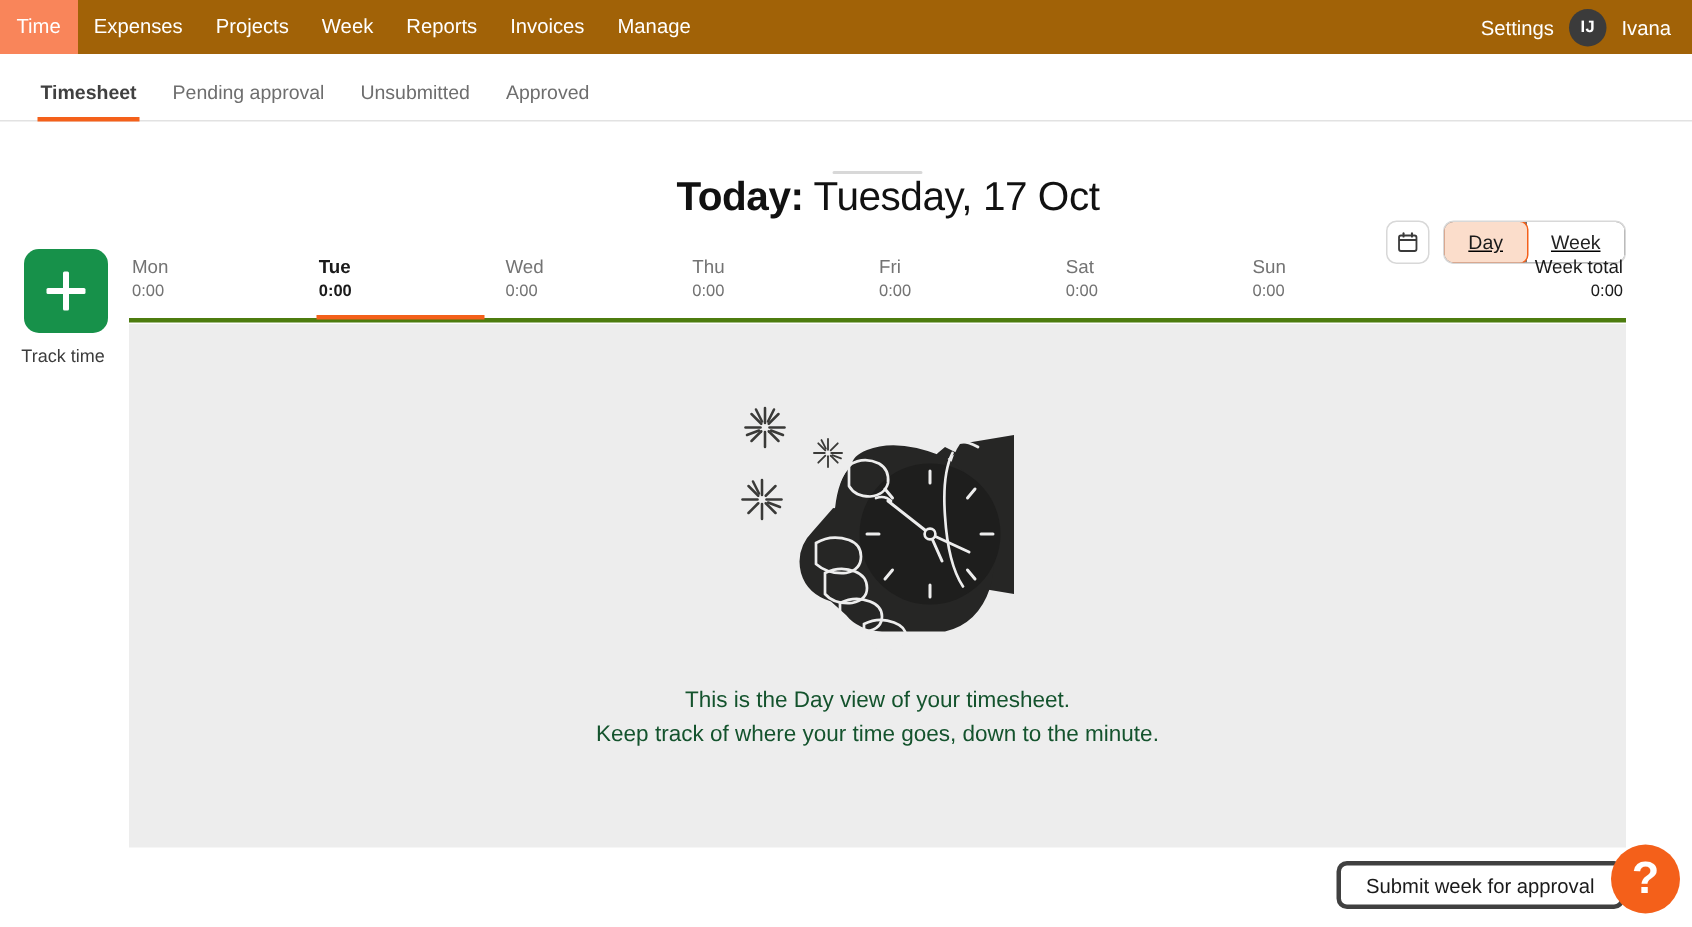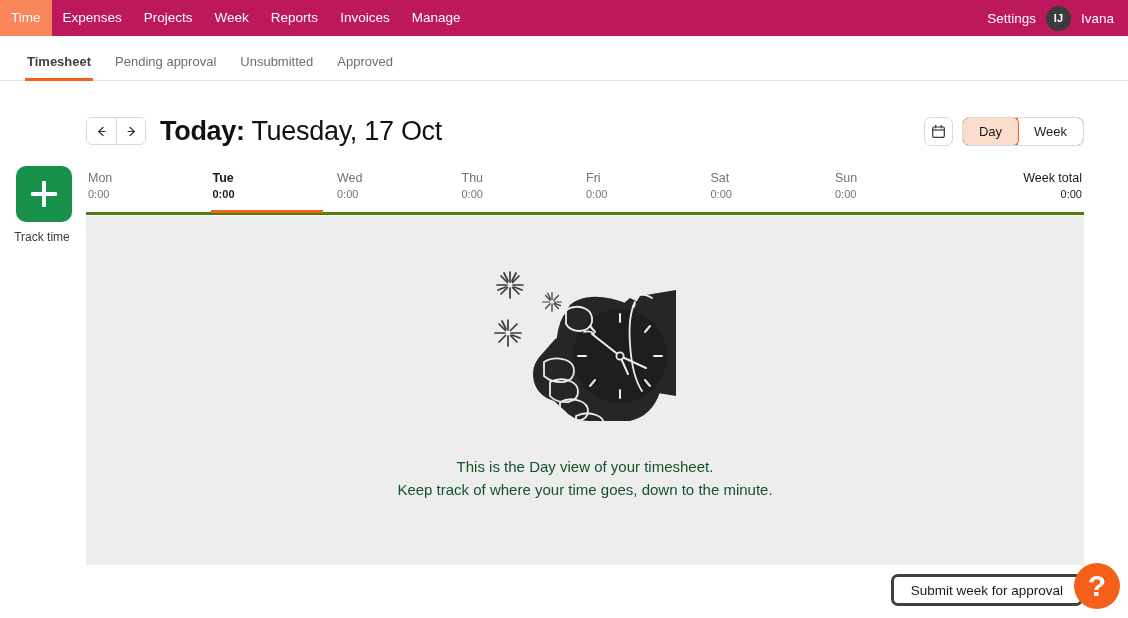--- a/index.html
+++ b/index.html
@@ -7,21 +7,21 @@
     width: 1128px; height: 618px;
     background: #ffffff;
     font-family: "Liberation Sans", sans-serif;
     overflow: hidden;
   }
   #app { position: relative; width: 1128px; height: 618px; background:#fff; }
 
   
   .topbar {
     position: absolute; top:0; left:0; width:1128px; height:36px;
-    background:#be185d;
+    background:#a16207;
     display:flex; align-items:stretch;
   }
   .topnav { display:flex; align-items:stretch; height:36px; }
   .topnav-item {
     display:flex; align-items:center;
     padding:0 11px;
     color:#ffffff; font-size:13.5px; line-height:1;
     white-space:nowrap;
     cursor:pointer;
   }
@@ -54,21 +54,21 @@
   }
   .subnav-item.active { color:#404040; font-weight:bold; }
   .subnav-item.active::after {
     content:""; position:absolute; left:10px; right:10px; bottom:-1px;
     height:3px; background:#F4601A;
   }
 
   
   .date-header {
     position:absolute; top:114px; left:86px; width:998px; height:34px;
-    display:flex; align-items:center;
+    display:flex; align-items:center;flex-direction:column;
   }
   .arrow-group {
     display:flex; height:28px;
     border:1px solid #D8D8D8; border-radius:6px; overflow:hidden;
     background:#fff;
   }
   .arrow-btn {
     width:29px; height:100%;
     display:flex; align-items:center; justify-content:center;
     font-size:14px; color:#333; cursor:pointer; background:#fff;
@@ -84,21 +84,21 @@
   .view-controls {
     margin-left:auto; display:flex; align-items:center; gap:9px;
   }
   .cal-btn {
     width:29px; height:29px;
     border:1px solid #D8D8D8; border-radius:7px; background:#fff;
     display:flex; align-items:center; justify-content:center; cursor:pointer;
   }
   .seg {
     display:flex; height:29px;
-    border:1px solid #D8D8D8; border-radius:7px; background:#737373; overflow:hidden;
+    border:1px solid #D8D8D8; border-radius:7px; background:#737373; overflow:hidden;text-decoration:underline;
   }
   .seg-btn {
     display:flex; align-items:center; justify-content:center;
     padding:0 16px; font-size:13px; color:#222; cursor:pointer; background:#fff;
   }
   .seg-btn.active {
     background:#FBDDCB; color:#1A1A1A;
     border:1px solid #F4601A; border-radius:6px; margin:-1px;
     position:relative; z-index:2;
   }

